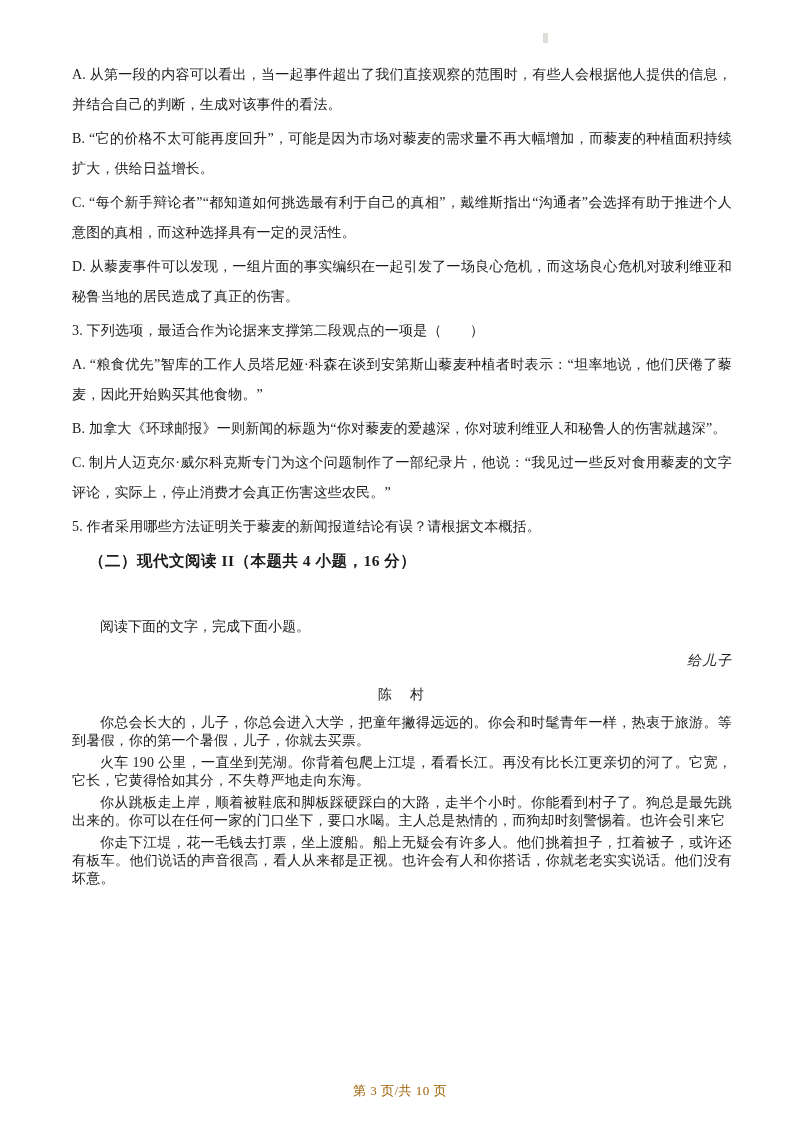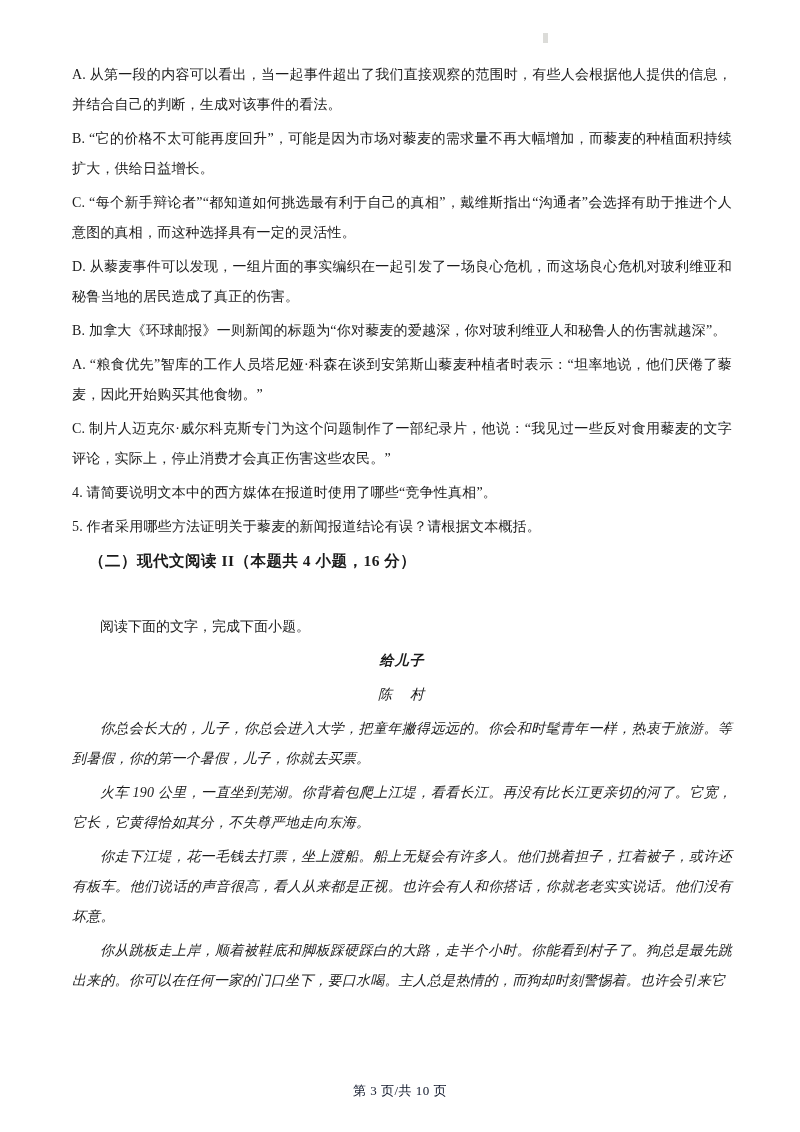--- a/index.html
+++ b/index.html
@@ -41,88 +41,86 @@
     padding-left: 17px;
     letter-spacing: 0.5px;
   }
   .instruction {
     text-indent: 2em;
     line-height: 30px;
     margin-bottom: 4px;
     margin-top: 36px;
   }
   .essay-title {
-    text-align: center;
-    font-weight: bold;
+    text-align: right;
+    font-weight: normal;
     font-style: italic;
     line-height: 30px;
     margin-bottom: 4px;
     letter-spacing: 1px;
   }
   .essay-author {
     text-align: center;
-    font-style: italic;
     line-height: 30px;
     margin-bottom: 4px;
     letter-spacing: 2px;
   }
   .essay-para {
-    font-style: italic;
     text-indent: 2em;
-    line-height: 30px;
+    line-height: 18px;
     margin-bottom: 4px;
     text-align: justify;
     letter-spacing: 0.2px;
   }
   .footer {
     position: absolute;
     left: 0; right: 0;
     top: 1082px;
     text-align: center;
     font-size: 13px;
-    color: #0f172a;
+    color: #a16207;
     letter-spacing: 0.5px;
   }
 </style>
 </head>
 <body>
 
 <div class="page">
 
   <div class="scan-artifact"></div>
 
   <div class="content">
 
     <div>
       <p class="q">A. 从第一段的内容可以看出，当一起事件超出了我们直接观察的范围时，有些人会根据他人提供的信息，并结合自己的判断，生成对该事件的看法。</p>
       <p class="q">B. “它的价格不太可能再度回升”，可能是因为市场对藜麦的需求量不再大幅增加，而藜麦的种植面积持续扩大，供给日益增长。</p>
       <p class="q">C. “每个新手辩论者”“都知道如何挑选最有利于自己的真相”，戴维斯指出“沟通者”会选择有助于推进个人意图的真相，而这种选择具有一定的灵活性。</p>
       <p class="q">D. 从藜麦事件可以发现，一组片面的事实编织在一起引发了一场良心危机，而这场良心危机对玻利维亚和秘鲁当地的居民造成了真正的伤害。</p>
     </div>
 
     <div>
+      <p class="q">3. 下列选项，最适合作为论据来支撑第二段观点的一项是（　　）</p>
+      <p class="q">A. “粮食优先”智库的工作人员塔尼娅·科森在谈到安第斯山藜麦种植者时表示：“坦率地说，他们厌倦了藜麦，因此开始购买其他食物。”</p>
       <p class="q">B. 加拿大《环球邮报》一则新闻的标题为“你对藜麦的爱越深，你对玻利维亚人和秘鲁人的伤害就越深”。</p>
-      <p class="q">A. “粮食优先”智库的工作人员塔尼娅·科森在谈到安第斯山藜麦种植者时表示：“坦率地说，他们厌倦了藜麦，因此开始购买其他食物。”</p>
       <p class="q">C. 制片人迈克尔·威尔科克斯专门为这个问题制作了一部纪录片，他说：“我见过一些反对食用藜麦的文字评论，实际上，停止消费才会真正伤害这些农民。”</p>
     </div>
 
-    <p class="q">4. 请简要说明文本中的西方媒体在报道时使用了哪些“竞争性真相”。</p>
     <p class="q">5. 作者采用哪些方法证明关于藜麦的新闻报道结论有误？请根据文本概括。</p>
 
     <div>
       <p class="section-header">（二）现代文阅读 II（本题共 4 小题，16 分）</p>
       <p class="instruction">阅读下面的文字，完成下面小题。</p>
 
       <div>
         <p class="essay-title">给儿子</p>
         <p class="essay-author">陈　村</p>
         <p class="essay-para">你总会长大的，儿子，你总会进入大学，把童年撇得远远的。你会和时髦青年一样，热衷于旅游。等到暑假，你的第一个暑假，儿子，你就去买票。</p>
         <p class="essay-para">火车 190 公里，一直坐到芜湖。你背着包爬上江堤，看看长江。再没有比长江更亲切的河了。它宽，它长，它黄得恰如其分，不失尊严地走向东海。</p>
+        <p class="essay-para">你从跳板走上岸，顺着被鞋底和脚板踩硬踩白的大路，走半个小时。你能看到村子了。狗总是最先跳出来的。你可以在任何一家的门口坐下，要口水喝。主人总是热情的，而狗却时刻警惕着。也许会引来它</p>
         <p class="essay-para">你走下江堤，花一毛钱去打票，坐上渡船。船上无疑会有许多人。他们挑着担子，扛着被子，或许还有板车。他们说话的声音很高，看人从来都是正视。也许会有人和你搭话，你就老老实实说话。他们没有坏意。</p>
-        <p class="essay-para">你从跳板走上岸，顺着被鞋底和脚板踩硬踩白的大路，走半个小时。你能看到村子了。狗总是最先跳出来的。你可以在任何一家的门口坐下，要口水喝。主人总是热情的，而狗却时刻警惕着。也许会引来它</p>
       </div>
     </div>
 
   </div>
 
   <div class="footer">第 3 页/共 10 页</div>
 
 </div>
 
 </body></html>

